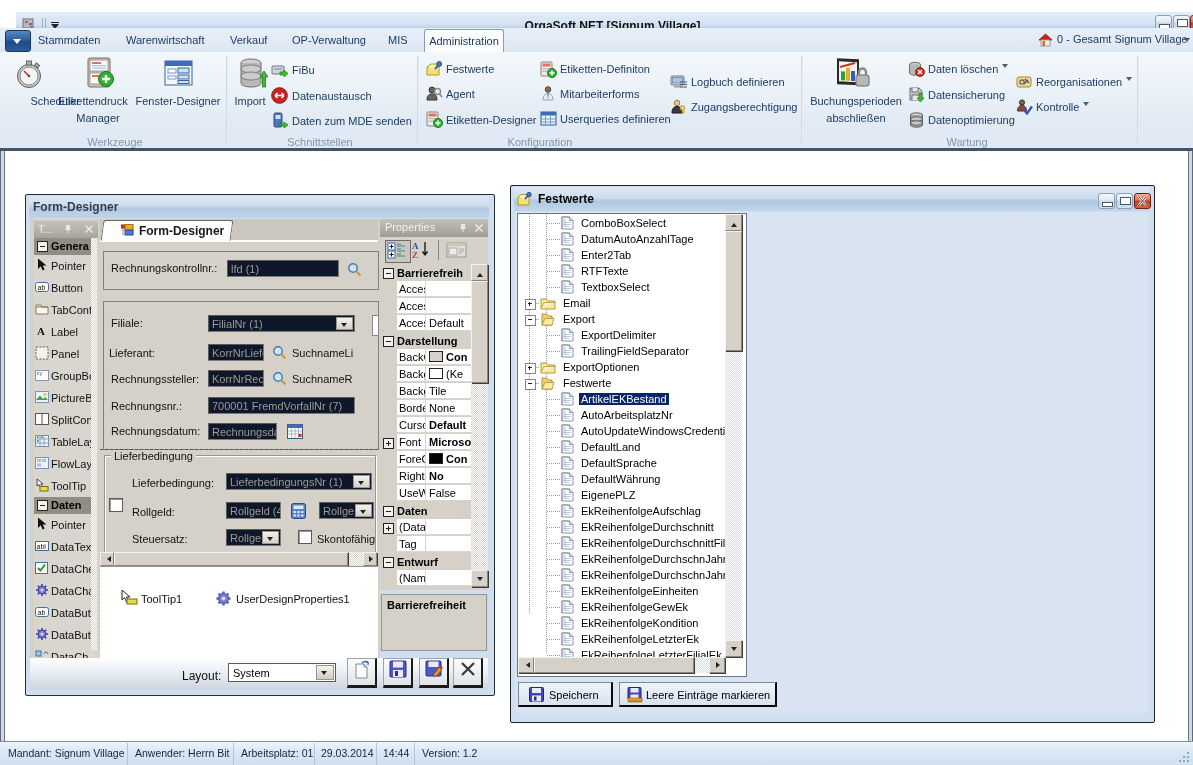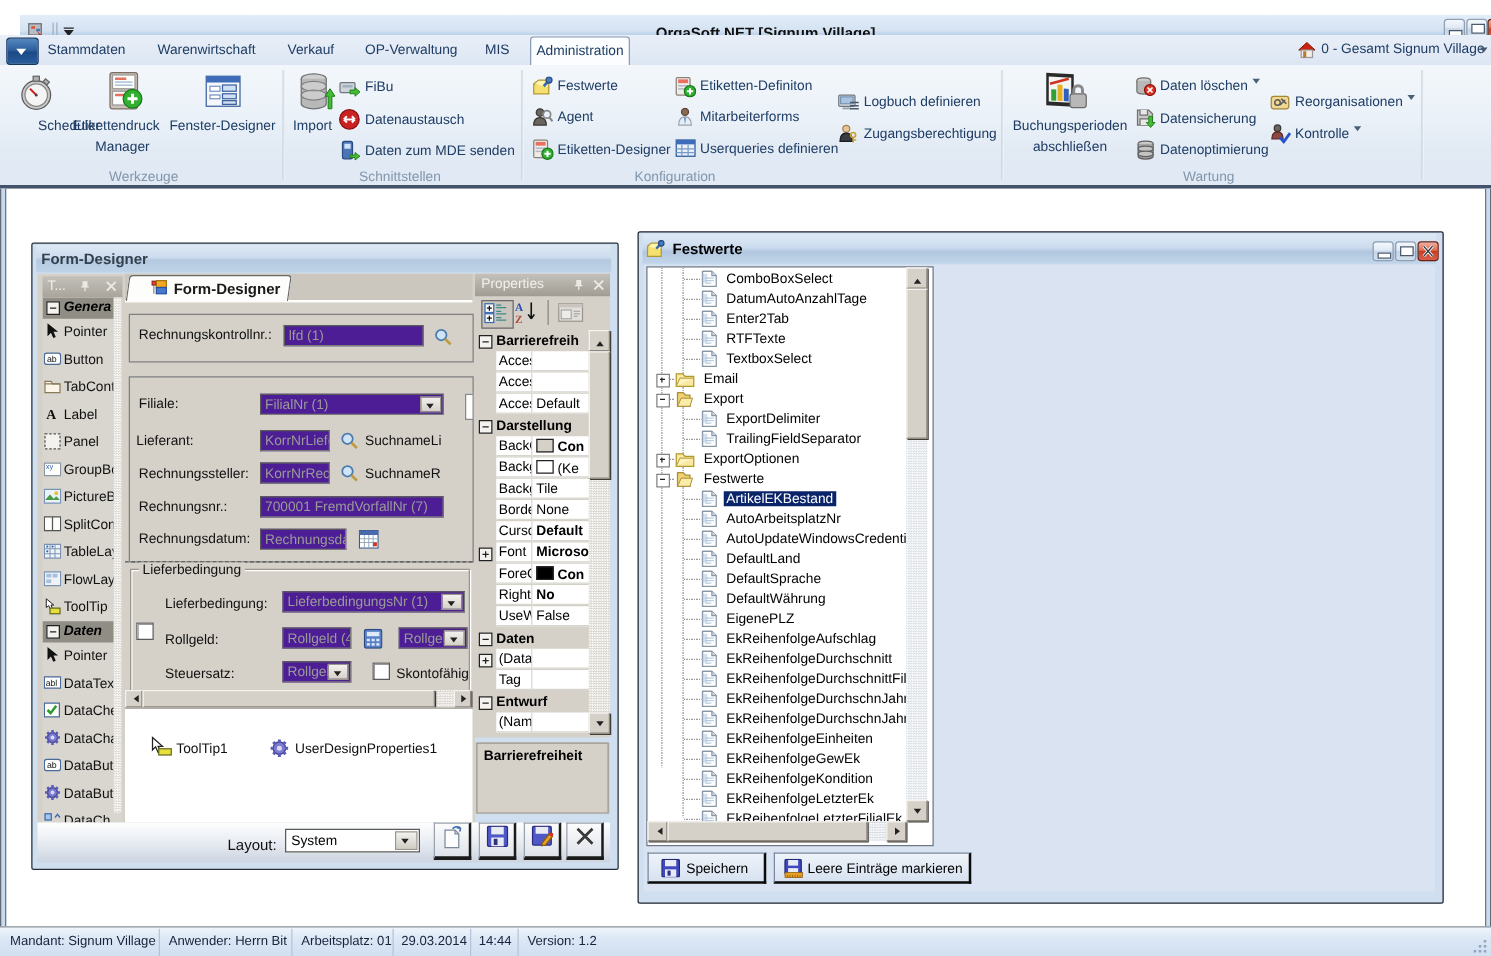--- a/index.html
+++ b/index.html
@@ -46,33 +46,33 @@
 
 #fd-win{left:25px;top:43px;width:468px;height:500px;background:#cfdfef;border:1px solid #252e3a;border-radius:2px;}
 #fd-title{left:3px;top:1px;width:460px;height:22px;font-size:12px;font-weight:bold;color:#33404e;
  background:linear-gradient(#dde8f4,#ccdcee 45%,#b4c9e0 55%,#bfd3e8);padding:4px 0 0 4px;box-sizing:border-box;}
 #fd-client{left:4px;top:24px;width:458px;height:439px;background:#d5d1c9;}
 #tbx{left:4px;top:2px;width:64px;height:437px;background:#d9d6cf;}
 .tbx-head{left:0;top:0;width:64px;height:17px;background:linear-gradient(#c4c1ba,#a8a49c);color:#f2f0ea;font-size:11px;padding-top:2px;box-sizing:border-box;}
 .tbx-cat{position:relative;height:17px;background:#908d85;color:#000;font-weight:bold;font-size:11px;line-height:17px;}
 .tbx-item{position:relative;height:22px;font-size:11px;color:#111;line-height:22px;white-space:nowrap;overflow:hidden;}
 .tbx-item .lbl{position:absolute;left:17px;top:0;}
-.tbx-cat .lbl{position:absolute;left:17px;top:0;font-style:italic;}
+.tbx-cat .lbl{position:absolute;left:17px;top:0;}
 .pmbox{position:absolute;left:3px;top:3px;width:9px;height:9px;background:#f4f2ee;border:1px solid #222;}
 .pmbox:after{content:"";position:absolute;left:1.5px;top:3.5px;width:5px;height:1.2px;background:#222;}
 .tbx-ico{position:absolute;left:1px;top:3px;width:14px;height:14px;}
 #tbx-scroll{left:57px;top:17px;width:6px;height:412px;background:repeating-conic-gradient(#fff 0 25%,#d9d6cf 0 50%) 0 0/2px 2px;}
 #doc{left:70px;top:0px;width:278px;height:439px;background:#d5d1c9;}
 #doc-tabbar{left:0;top:0;width:278px;height:21px;background:#cbc7bf;border-bottom:2px solid #fdfdfb;}
 #doc-tab{left:2px;top:1px;width:128px;height:20px;background:#fdfdfb;border:1px solid #6a6a6a;border-bottom:none;border-radius:3px 3px 0 0;transform:skewX(-8deg);}
 #doc-tab > *{transform:skewX(8deg);}
 #form-area{left:0;top:27px;width:278px;height:306px;background:#d5d1c9;}
 .fpanel{border:1px solid #808080;}
 .ftext{font-size:11px;color:#111;white-space:nowrap;}
-.finput{font-size:11px;background:#4c1d95;border:1px solid #7a7a7a;border-top-color:#5a5a5a;border-left-color:#5a5a5a;padding:2px 0 0 3px;box-sizing:border-box;white-space:nowrap;}
+.finput{font-size:11px;background:#0f172a;border:1px solid #7a7a7a;border-top-color:#5a5a5a;border-left-color:#5a5a5a;padding:2px 0 0 3px;box-sizing:border-box;white-space:nowrap;}
 .ddbtn{position:absolute;right:1px;top:1px;bottom:1px;width:15px;background:linear-gradient(#f4f2ee,#d5d1c9);border:1px solid #9a968e;}
 .ddbtn i{position:absolute;left:3.5px;top:5px;border:3.5px solid transparent;border-top:4.5px solid #222;}
 .fcheck{width:12px;height:12px;background:#fff;border:1px solid #5a5a5a;box-shadow:inset 1px 1px 0 #9a9a9a;}
 #gbox{left:4px;top:209px;width:270px;height:96px;border:1px solid #9a968e;box-shadow:1px 1px 0 #fff, inset 1px 1px 0 #fff;}
 #gbox-label{position:absolute;left:6px;top:-6px;background:#d5d1c9;font-size:11px;padding:0 3px;color:#111;}
 #doc-hscroll{left:0;top:333px;width:278px;height:14px;background:repeating-conic-gradient(#fff 0 25%,#d5d1c9 0 50%) 0 0/2px 2px;}
 .sbtn{background:#d5d1c9;border:1px solid #8a867e;border-top-color:#f4f2ee;border-left-color:#f4f2ee;box-shadow:1px 1px 0 #403c38;box-sizing:border-box;}
 .sthumb{background:#d5d1c9;border:1px solid #8a867e;border-top-color:#f4f2ee;border-left-color:#f4f2ee;box-shadow:1px 1px 0 #403c38;box-sizing:border-box;}
 .arrL{position:absolute;left:3px;top:3px;border:3.5px solid transparent;border-right:4.5px solid #222;}
 .arrR{position:absolute;left:5px;top:3px;border:3.5px solid transparent;border-left:4.5px solid #222;}

